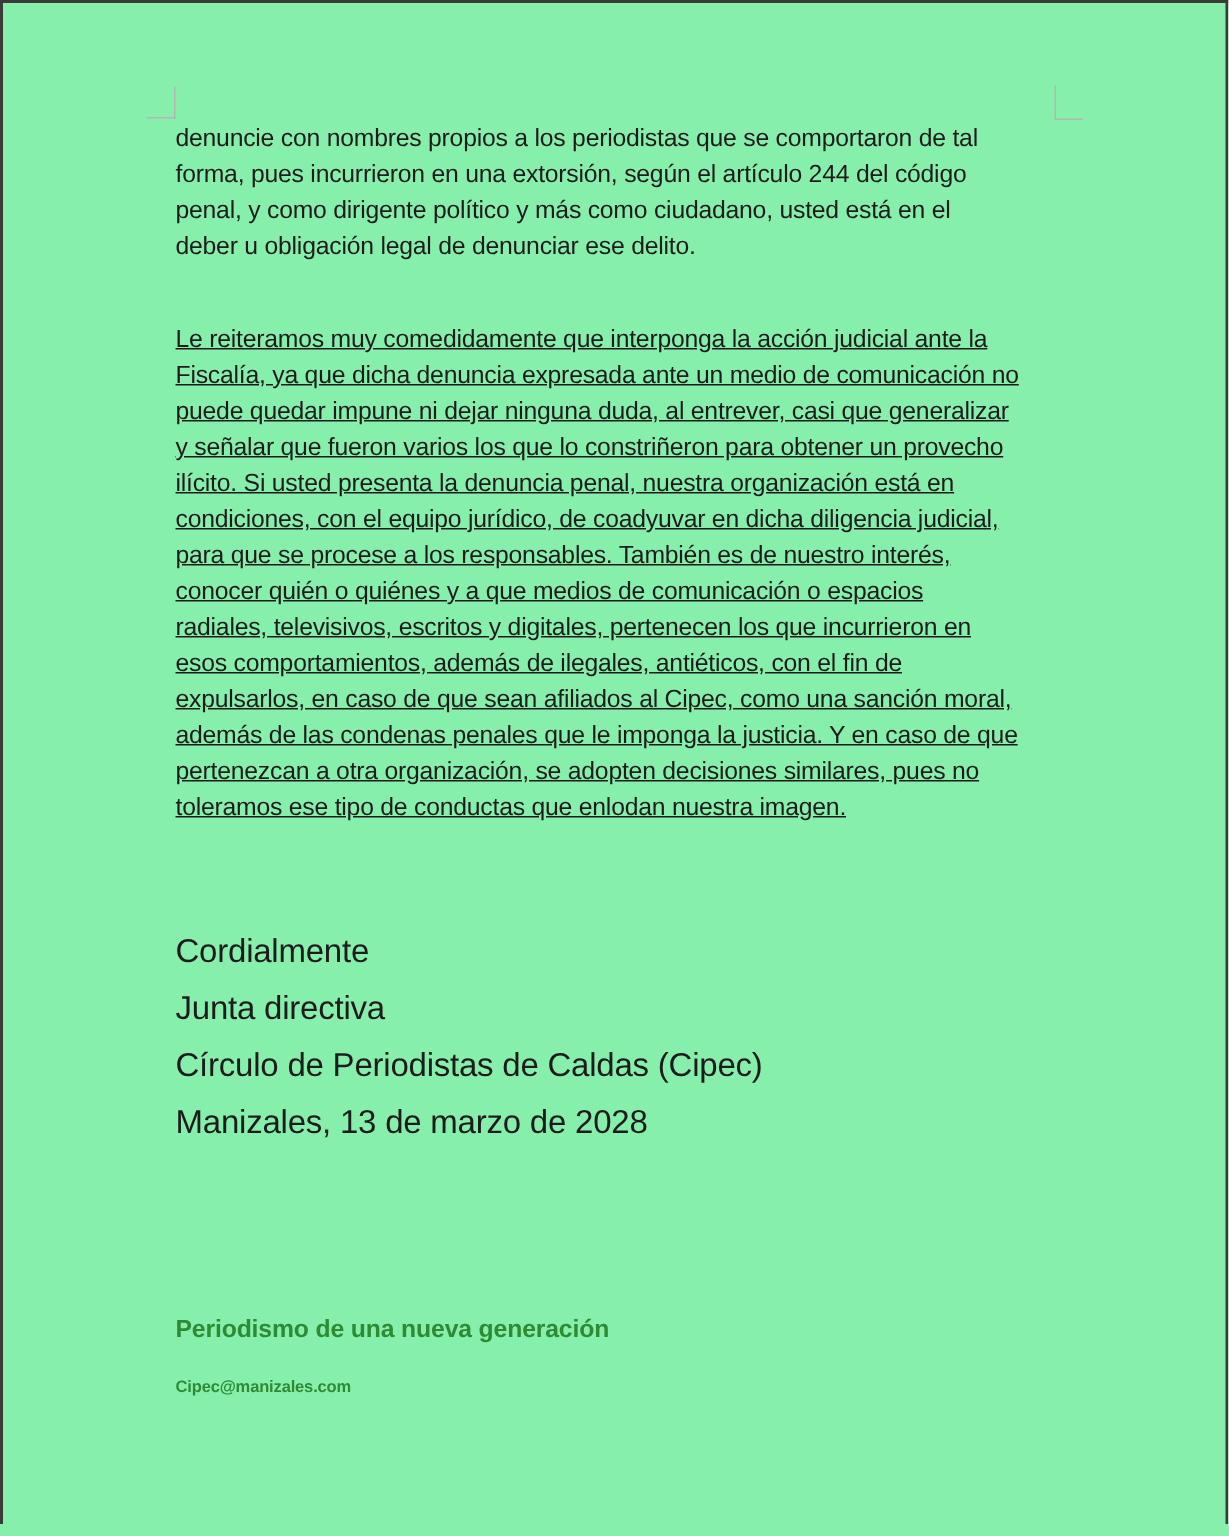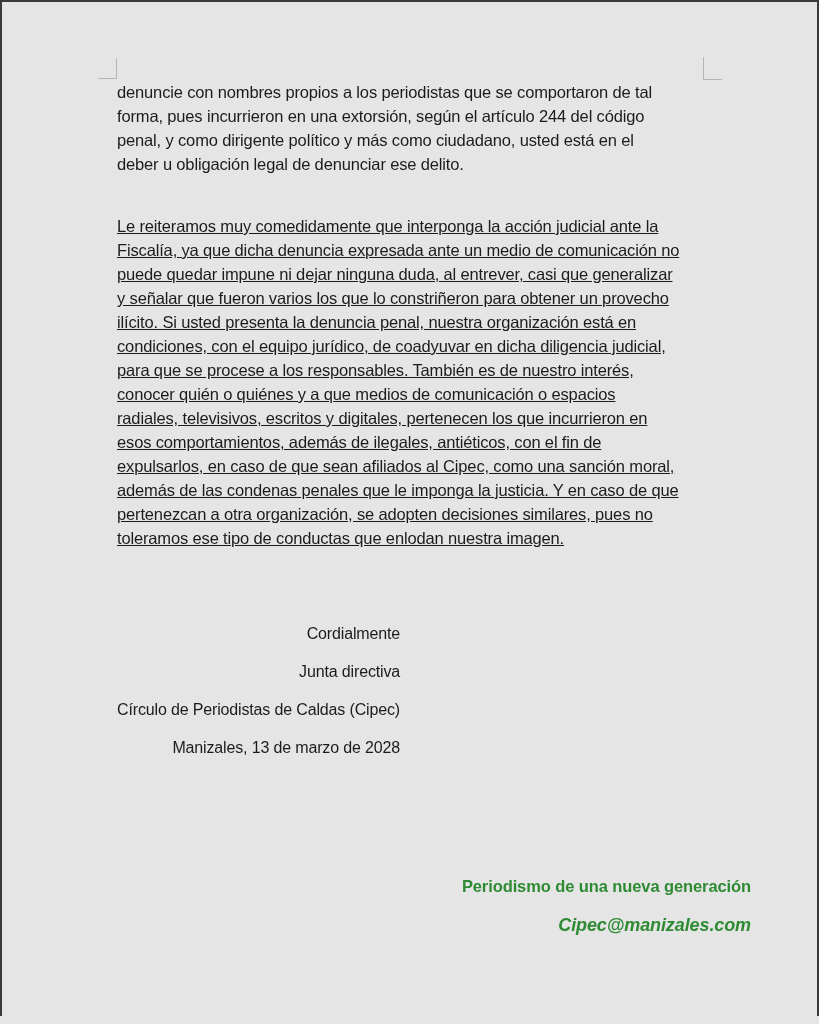--- a/index.html
+++ b/index.html
@@ -5,21 +5,21 @@
   html, body {
     margin: 0;
     padding: 0;
     background: #ffffff;
     font-family: "Liberation Sans", sans-serif;
   }
   .viewport {
     position: relative;
     width: 819px;
     height: 1024px;
-    background: #e5e5e5;
+    background: #86efac;
     overflow: hidden;
   }
   
   .page-frame {
     position: absolute;
     left: 0;
     top: 0;
     width: 819px;
     height: 1016px;
     box-sizing: border-box;
@@ -58,48 +58,46 @@
     letter-spacing: -0.15px;
     white-space: pre;
   }
   .para.p1 { top: 80px; }
   .para.p2 { top: 214px; text-decoration: underline; }
   .sig-block {
     position: absolute;
     left: 117px;
     top: 622px;
     color: #1c1c1c;
-    font-size: 16px;
+    font-size: 22px;
     letter-spacing: -0.15px;
-    text-align: right;
   }
   .sig-line {
     line-height: 24px;
     margin-bottom: 14px;
     white-space: pre;
   }
   .footer {
     position: absolute;
     left: 117px;
     top: 874px;
     width: 634px;
-    text-align: right;
+    text-align: left;
     color: #2e8b33;
     font-weight: bold;
     letter-spacing: -0.1px;
   }
   .footer-slogan {
     font-size: 16.5px;
     line-height: 24px;
     margin-bottom: 15px;
   }
   .footer-email {
-    font-size: 18px;
+    font-size: 11px;
     line-height: 24px;
-    font-style: italic;
   }
 </style>
 </head>
 <body>
 
 <div class="viewport">
 
   <div class="page-frame"></div>
 
   <div class="crop-mark tl"></div>

